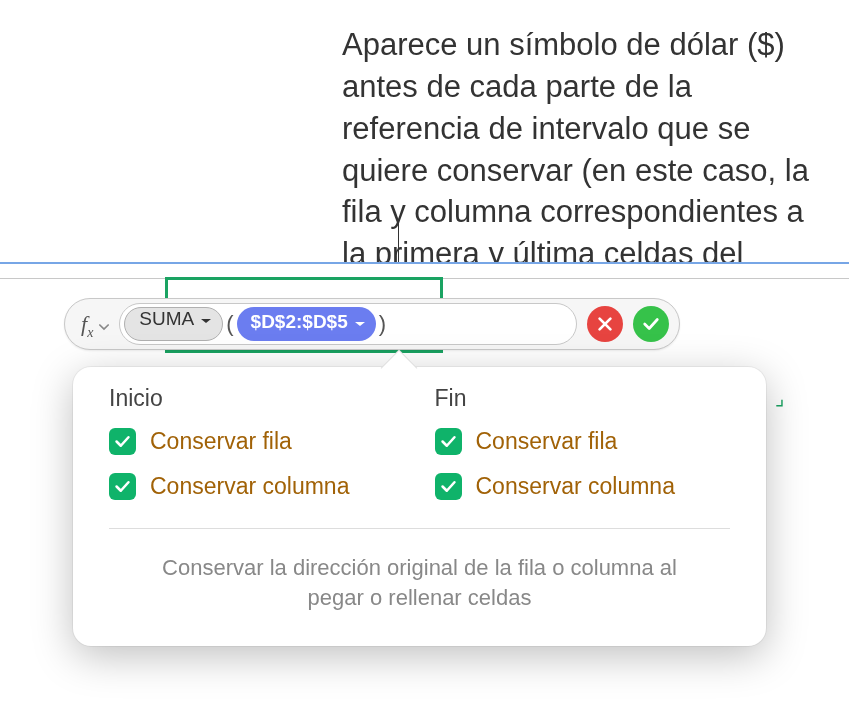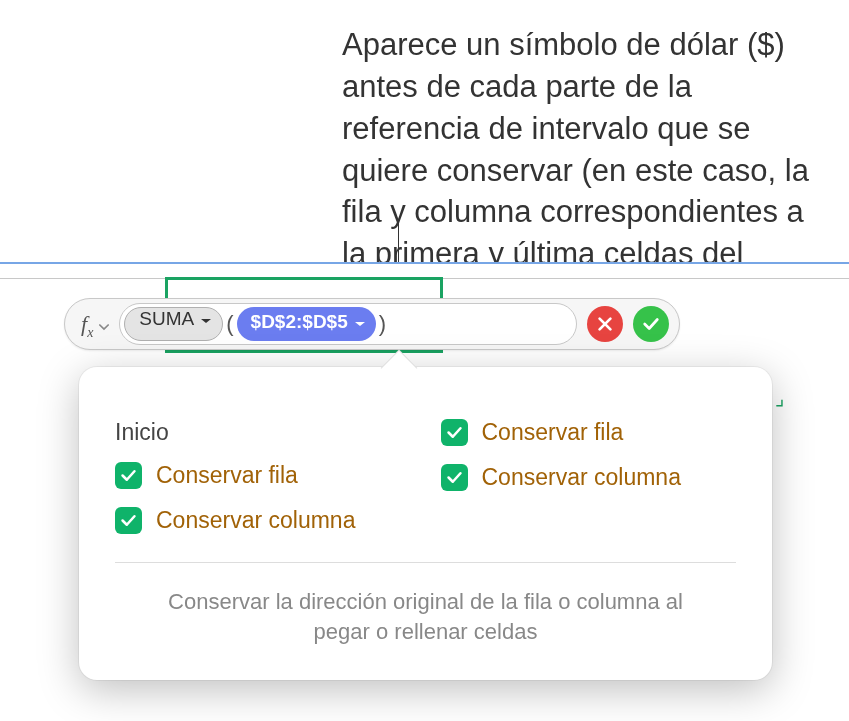--- a/index.html
+++ b/index.html
@@ -149,26 +149,26 @@
       height: 26px;
       background: #fff;
       border-left: 1px solid rgba(0,0,0,0.12);
       border-top: 1px solid rgba(0,0,0,0.12);
       transform: rotate(45deg);
       z-index: 3;
     }
     .popover {
       position: absolute;
       top: 367px;
-      left: 79px;
+      left: 73px;
       width: 693px;
       background: #fff;
       border-radius: 18px;
       box-shadow: 0 10px 40px rgba(0,0,0,0.25), 0 0 0 1px rgba(0,0,0,0.05);
-      padding: 52px 36px 34px 36px;
+      padding: 18px 36px 34px 36px;
       z-index: 2;
     }
     .popover-cols {
       display: flex;
       gap: 30px;
     }
     .col { flex: 1; }
     .col-header {
       font-size: 23px;
       color: #444;
@@ -288,20 +288,21 @@
       <div class="check-row">
         <div class="checkbox">
           <svg viewBox="0 0 20 20">
               <path d="M3 10l5 5L17 5" stroke="#fff" stroke-width="3" fill="none" stroke-linecap="round" stroke-linejoin="round"></path>
             </svg>
         </div>
         <span class="check-label">Conservar columna</span>
       </div>
     </div>
     <div class="col">
+      <div class="col-header">Fin</div>
       <div class="check-row">
         <div class="checkbox">
           <svg viewBox="0 0 20 20">
               <path d="M3 10l5 5L17 5" stroke="#fff" stroke-width="3" fill="none" stroke-linecap="round" stroke-linejoin="round"></path>
             </svg>
         </div>
         <span class="check-label">Conservar fila</span>
       </div>
       <div class="check-row">
         <div class="checkbox">

